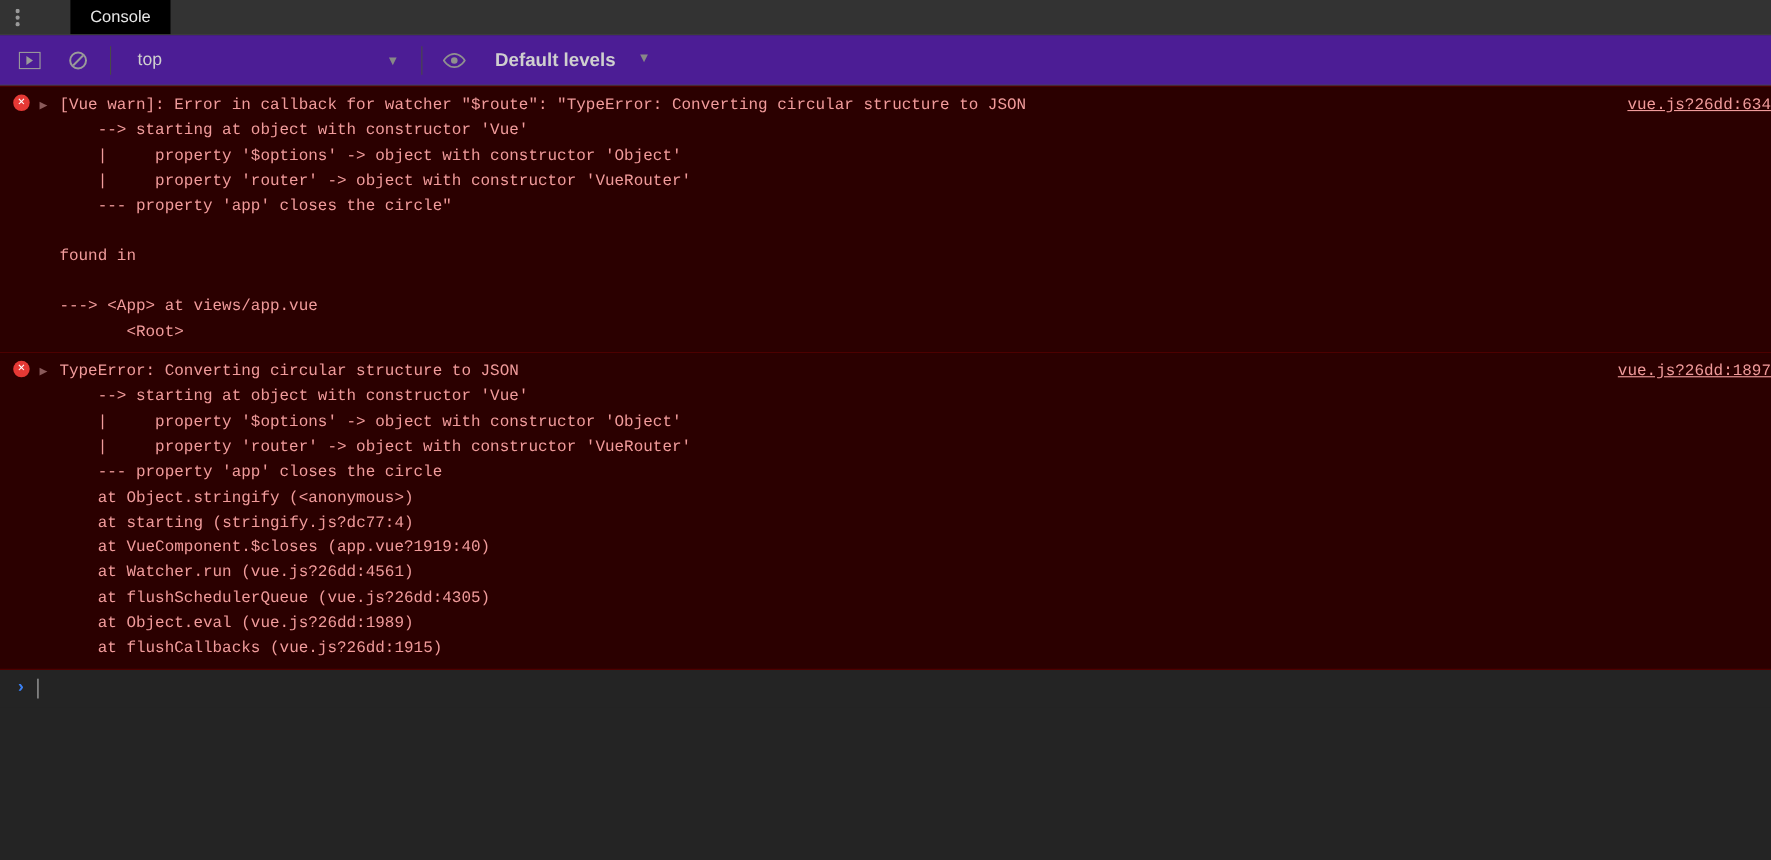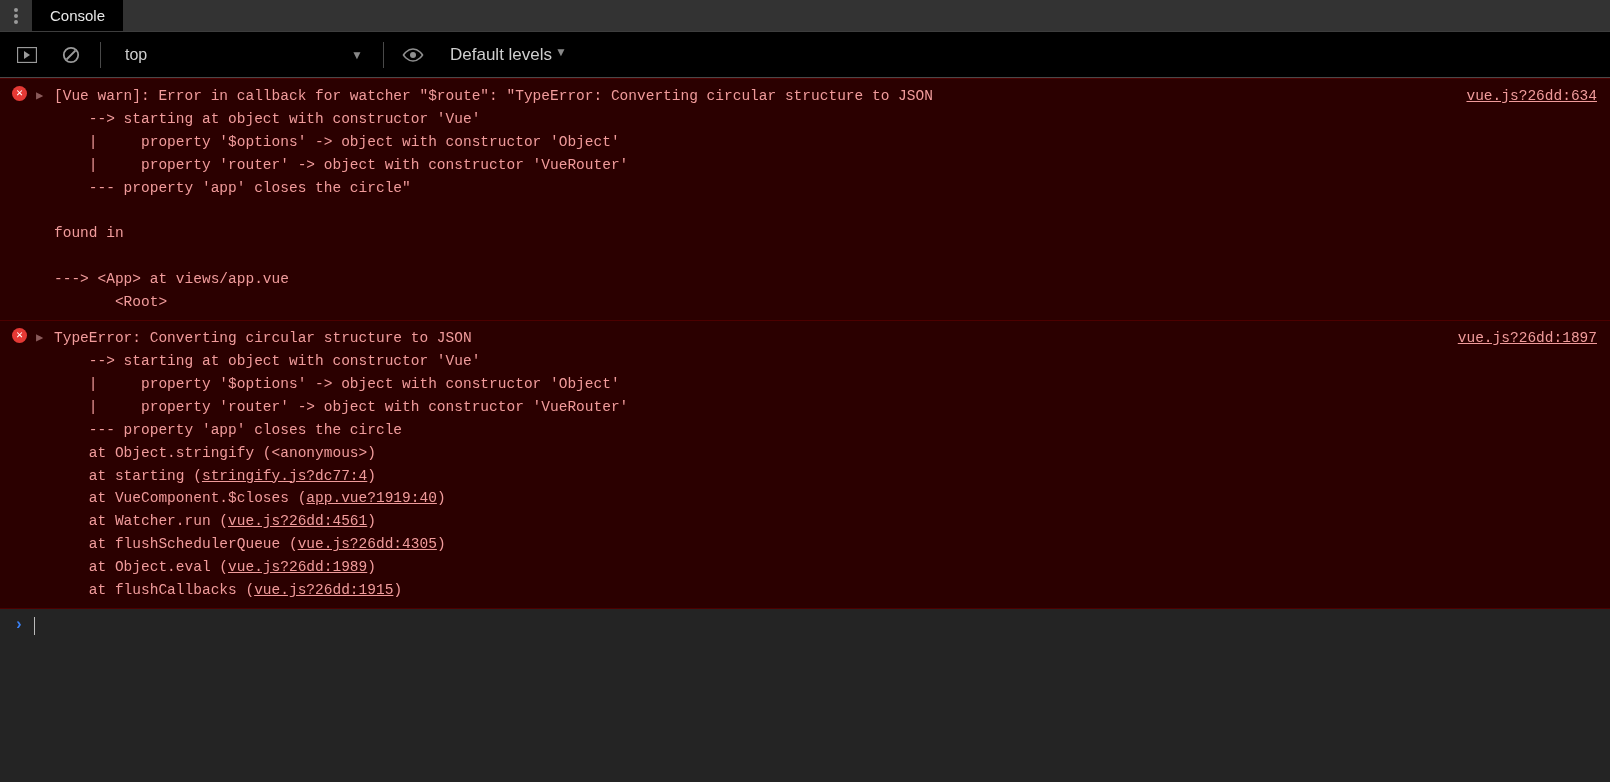--- a/index.html
+++ b/index.html
@@ -24,27 +24,28 @@
   }
   .tab-more {
     width: 32px; display:flex; align-items:center; justify-content:center;
     color:#9a9a9a; cursor:pointer;
   }
   .tab {
     padding: 0 18px;
     display:flex; align-items:center;
     color:#cfcfcf;
     font-size: 15px;
+    margin-left: 32px;
   }
   .tab.active { background:#000; color:#e8e8e8; }
 
   
   .toolbar {
     height: 46px;
-    background: #000000;
+    background: #4c1d95;
     border-bottom: 1px solid #494949;
     display:flex; align-items:center;
     gap: 14px;
     padding: 0 2px 0 12px;
   }
   .tb-sep { width:1px; height:26px; background:#494949; }
   .tb-btn { width:30px; height:30px; display:flex;align-items:center;justify-content:center; cursor:pointer; color:#9a9a9a;}
   .context-select {
     display:flex; align-items:center; gap:8px;
     height:30px; padding: 0 6px 0 10px;
@@ -59,23 +60,24 @@
     flex: 0 0 366px;
     height: 30px;
     background:#242424;
     border:1px solid #5a5a5a;
     color:#cfcfcf;
     padding: 0 12px;
     font-size:16px;
   }
   .filter-input::placeholder { color:#8e8e8e; }
   .levels {
-    display:flex; align-items:flex-start; gap:3px;
+    display:flex; align-items:flex-start; gap:20px;
     color:#cfcfcf; font-size:17px; cursor:pointer;
     padding-left: 8px;
+    font-weight: bold;
   }
   .levels .caret { color:#888; font-size:12px;}
 
   
   .messages { }
   .msg {
     position:relative;
     border-top: 1px solid rgba(92,0,0,0.7);
     padding: 6px 14px 6px 54px;
   }
@@ -88,26 +90,26 @@
     color:#8a5a5a; font-size:12px; cursor:pointer; user-select:none;
   }
   .msg .erricon {
     position:absolute; left:12px; top:7px;
     width:15px;height:15px;border-radius:50%;
     background:#e53935; color:#fff;
     font-size:11px; line-height:15px; text-align:center;
     font-weight:bold;
   }
   .msg .src {
-    position:absolute; right:13px; top:6px;
+    position:absolute; right:0; top:6px;
     color:#f19b9b;
   }
   .msg .src a { color:#f19b9b; text-decoration: underline; }
   .msg pre { white-space: pre; font-family: inherit; }
-  .msg a.stacklink { color:#f19b9b; text-decoration: underline; }
+  .msg a.stacklink { color:#f19b9b; }
 
   .msg.sep-bottom { border-bottom: 1px solid rgba(92,0,0,0.7); }
 
   
   .prompt {
     display:flex; align-items:center;
     height:34px;
     padding: 0 10px 0 14px;
     background:#242424;
   }

